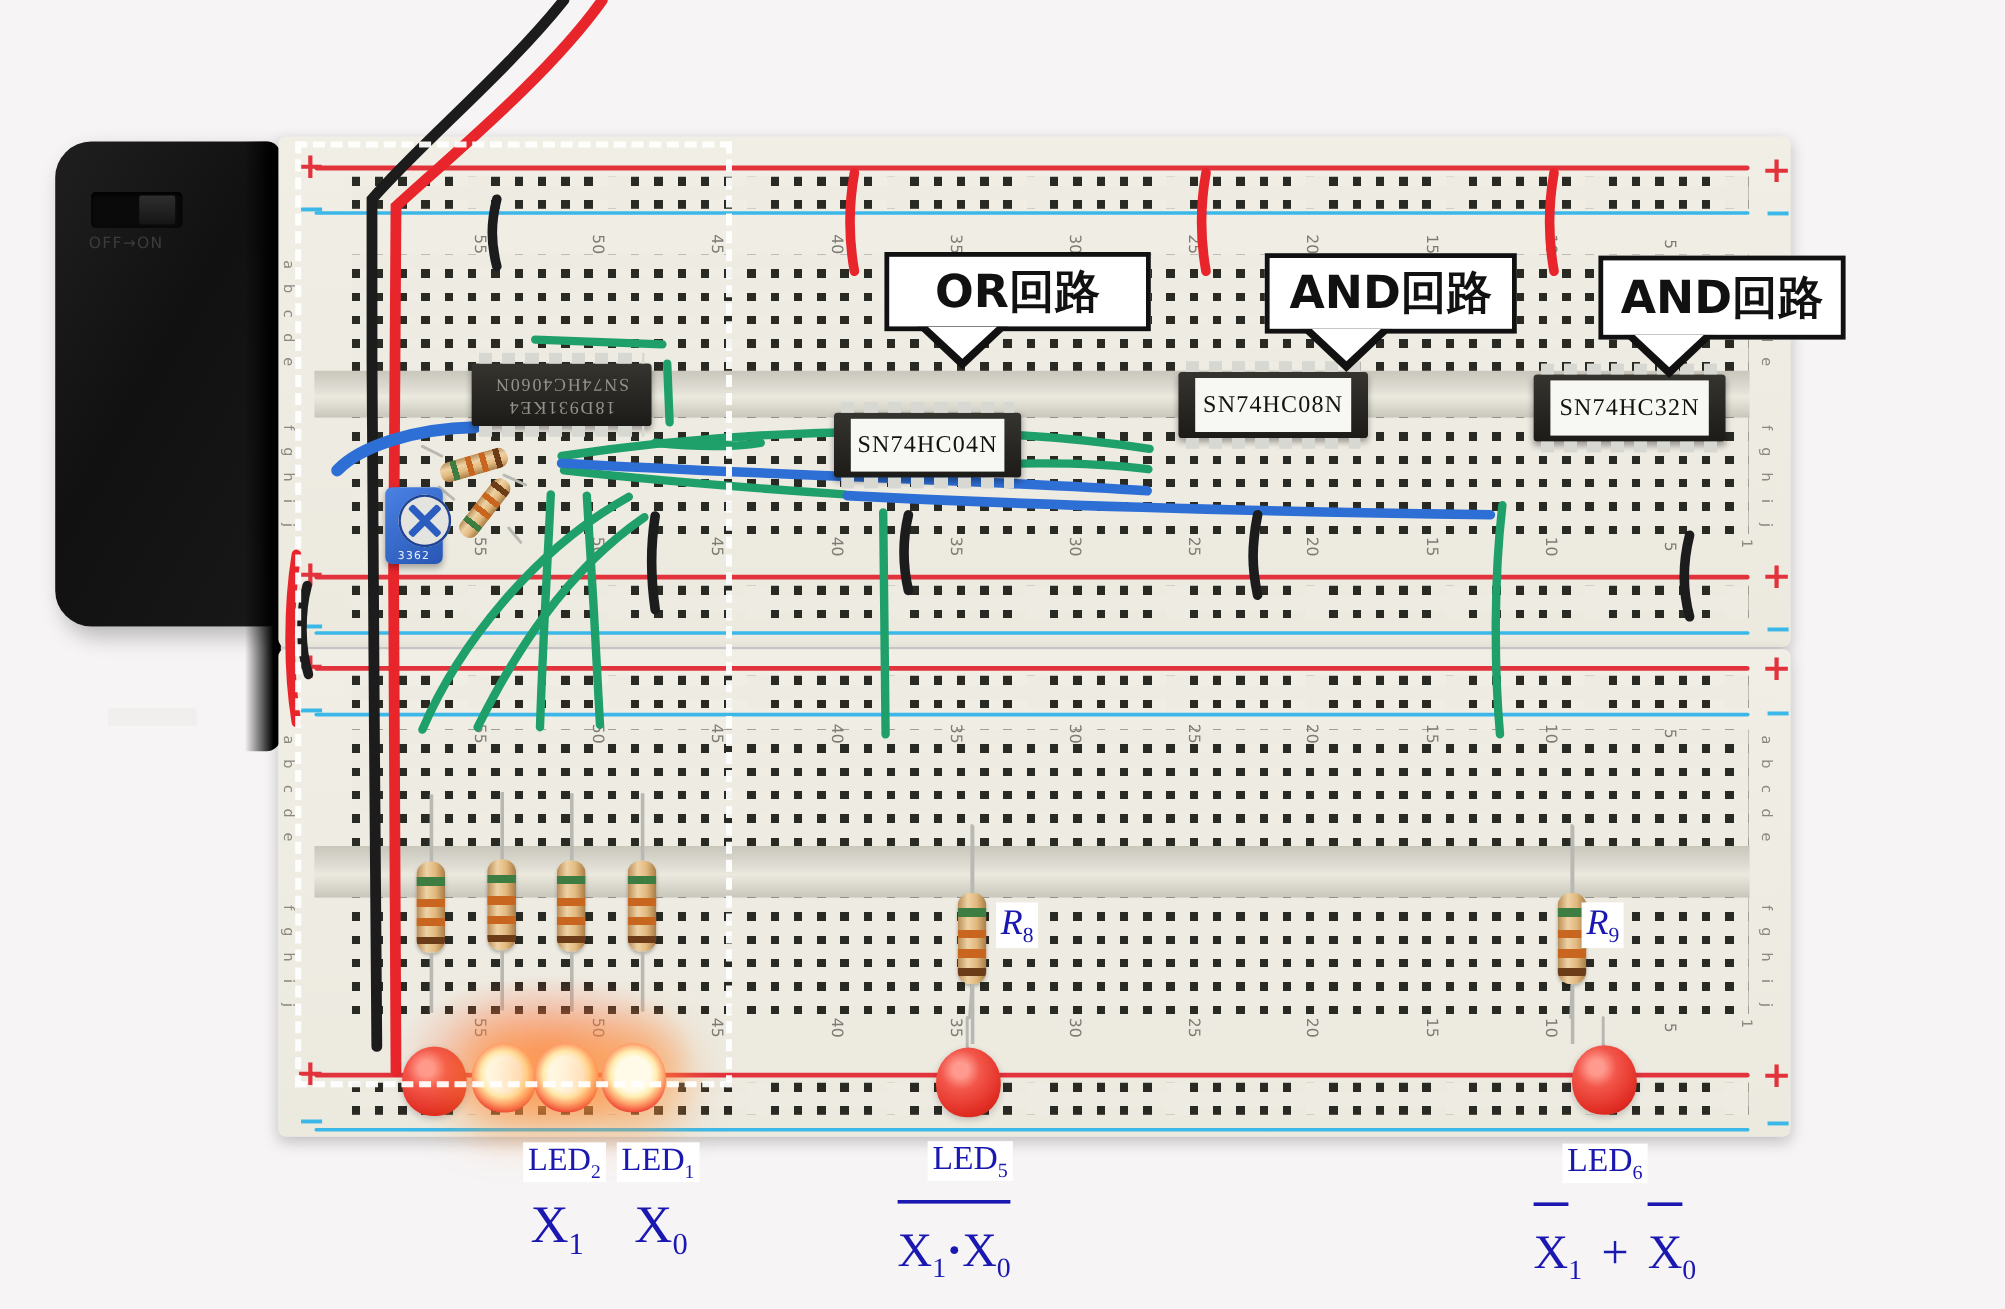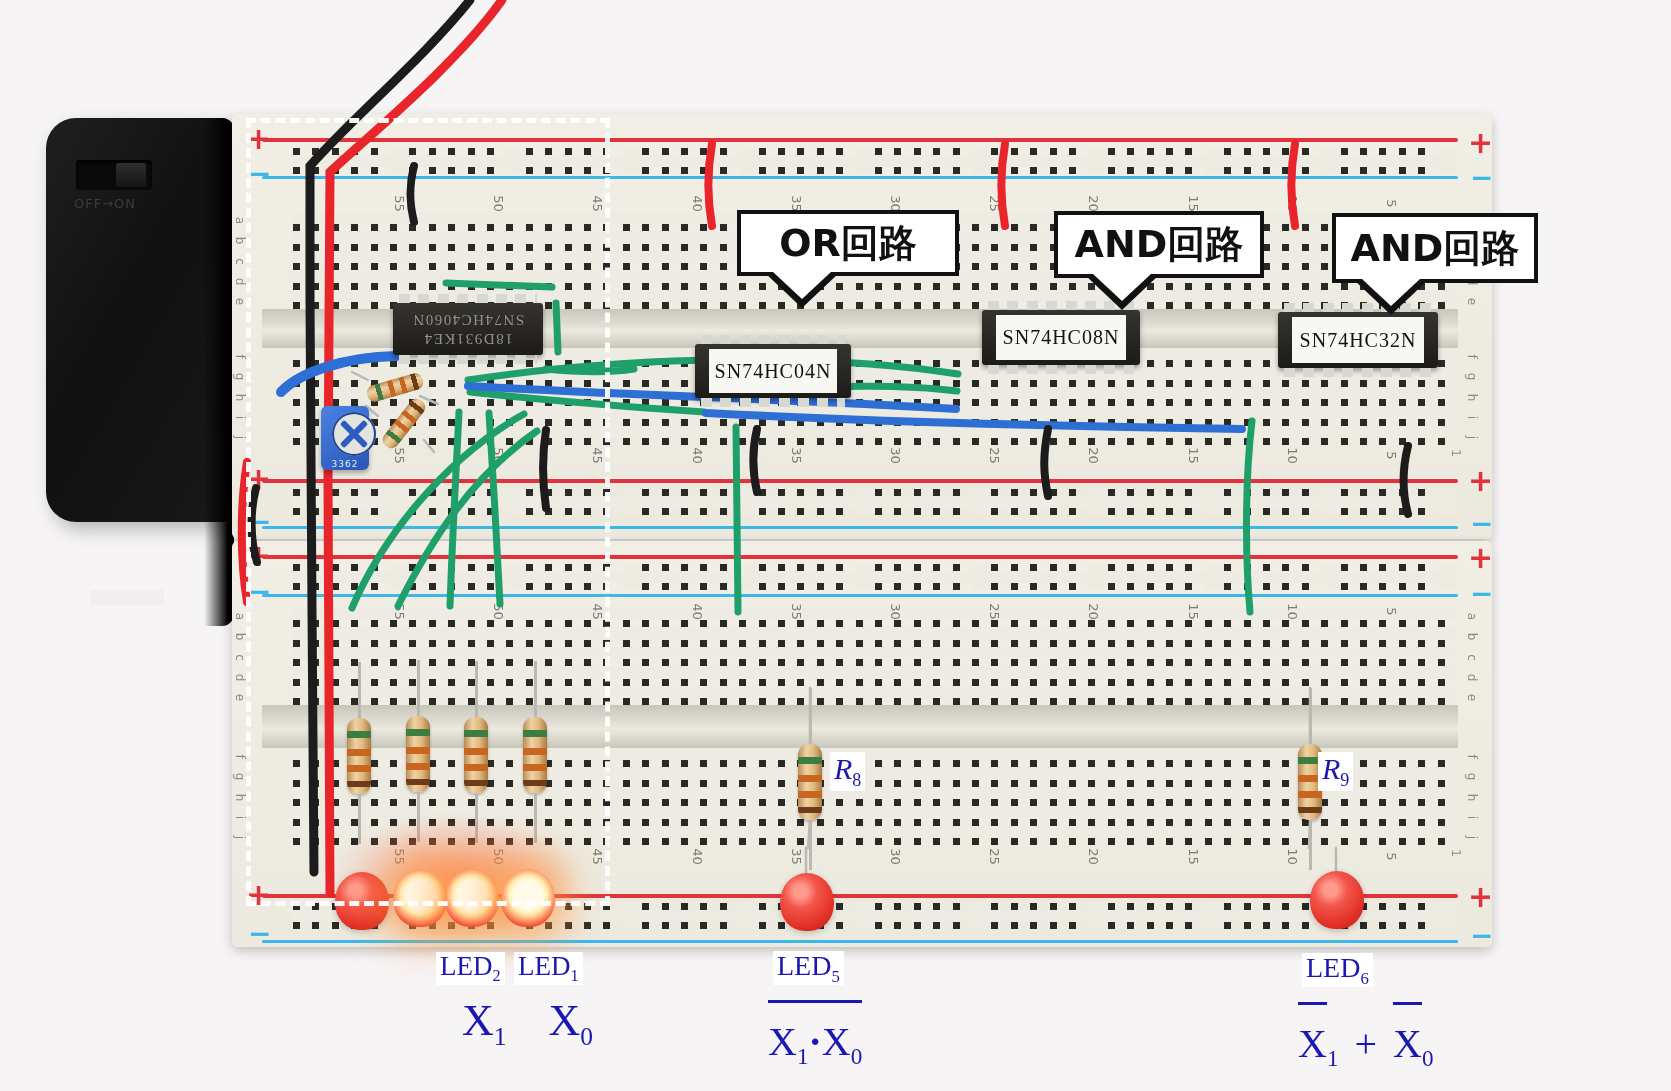--- a/index.html
+++ b/index.html
@@ -71,21 +71,21 @@
       box-shadow:0 2px 6px rgba(0,0,0,.2);}
   .glow{background:radial-gradient(ellipse at center,rgba(255,90,60,.5),rgba(255,90,60,0) 70%);z-index:6;}
 
   
   .dashed{border:5px dashed rgba(255,255,255,.95);z-index:9;pointer-events:none;}
   .callout{z-index:10;background:#fff;border:4px solid #111;display:flex;align-items:center;justify-content:center;
       font-weight:600;color:#111;}
   .tail{position:absolute;top:100%;margin-top:0;}
   .blab{z-index:10;color:var(--label_blue,#1a18b0);font-family:"Liberation Serif",serif;background:#fff;padding:0 4px;line-height:1.05;}
   .blab sub{font-size:.6em;}
-  .formula{z-index:10;color:var(--label_blue,#1a18b0);font-family:"Liberation Serif",serif;font-size:40px;background:rgba(255,255,255,.85);padding:2px 6px;margin-left:20px;}
+  .formula{z-index:10;color:var(--label_blue,#1a18b0);font-family:"Liberation Serif",serif;font-size:40px;background:rgba(255,255,255,.85);padding:2px 6px;}
   .formula sub{font-size:.58em;}
   .ov{display:inline-block;border-top:3px solid var(--label_blue,#1a18b0);padding-top:15px;}
   .rlab{z-index:10;color:var(--label_blue,#1a18b0);font-family:"Liberation Serif",serif;font-style:italic;font-size:30px;background:#fff;padding:0 4px;}
   .rlab sub{font-size:.6em;font-style:normal;}
 </style>
 </head>
 <body>
 
 <div class="photo">
 

